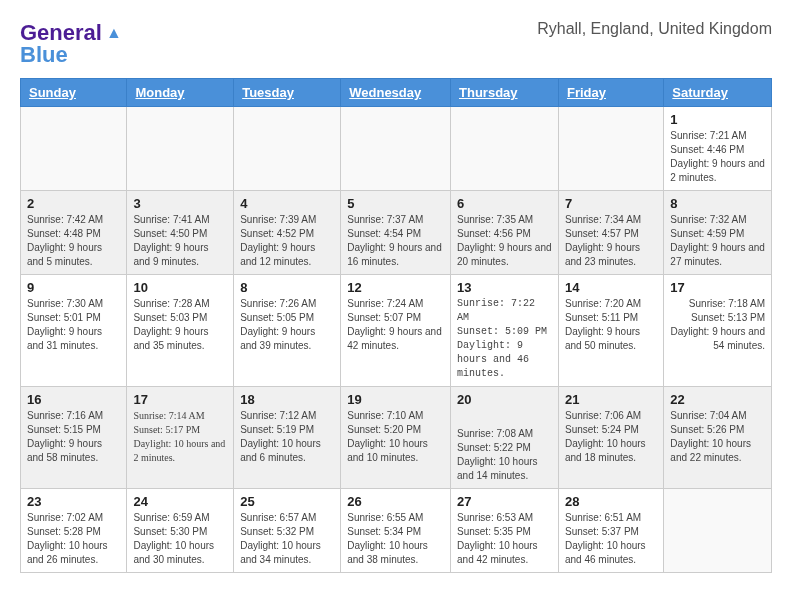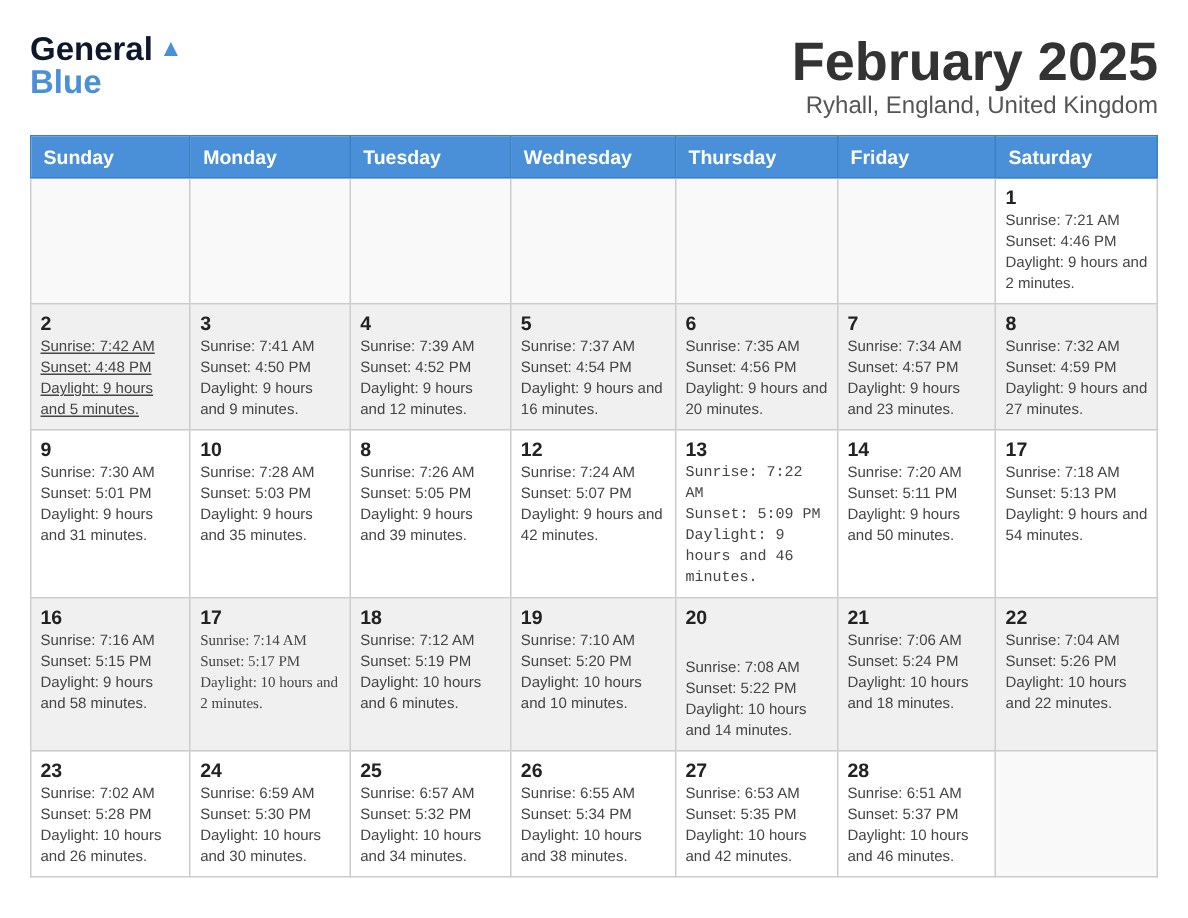--- a/index.html
+++ b/index.html
@@ -39,20 +39,21 @@
       border: 1px solid #ccc;
     }
     .calendar th {
       background: #4a90d9;
       color: #fff;
       font-size: 13px;
       font-weight: bold;
       padding: 6px 8px;
       text-align: left;
       border: 1px solid #3a80c9;
+      text-decoration: underline;
     }
     .calendar td {
       vertical-align: top;
       border: 1px solid #ccc;
       padding: 5px 6px;
       width: 113px;
       min-height: 80px;
       font-size: 10.5px;
       color: #333;
     }
@@ -74,28 +75,27 @@
       background: #f0f0f0;
     }
   </style>
 </head>
 <body>
 
 <div class="header-section">
   <div class="logo">
     <div style="display:flex;align-items:center;gap:2px;">
       <div style="font-size:22px;font-weight:bold;color:#333;">
-        <span style="color:#0f172a;">General</span>
+        <span style="color:#4c1d95;">General</span>
       </div>
       <div style="color:#4a90d9;font-size:16px;margin-left:2px;">▲</div>
     </div>
     <div style="font-size:22px;font-weight:bold;color:#4a90d9;margin-top:-4px;">Blue</div>
   </div>
   <div class="title-section">
-    <div class="calendar-title">February 2025</div>
     <div class="calendar-subtitle">Ryhall, England, United Kingdom</div>
   </div>
 </div>
 
 <table class="calendar">
   <thead>
     <tr>
     <th>Sunday</th>
         <th>Monday</th>
         <th>Tuesday</th>
@@ -116,21 +116,21 @@
         <td>
           <div class="day-number">1</div>
           <div class="day-info" style="white-space: pre-line;">Sunrise: 7:21 AM
 Sunset: 4:46 PM
 Daylight: 9 hours and 2 minutes.</div>
         </td>
       </tr>
       <tr class="row-shade">
         <td>
           <div class="day-number">2</div>
-          <div class="day-info" style="white-space: pre-line; text-decoration: underline;">Sunrise: 7:42 AM
+          <div class="day-info" style="white-space: pre-line;">Sunrise: 7:42 AM
 Sunset: 4:48 PM
 Daylight: 9 hours and 5 minutes.</div>
         </td>
         <td>
           <div class="day-number">3</div>
           <div class="day-info" style="white-space: pre-line;">Sunrise: 7:41 AM
 Sunset: 4:50 PM
 Daylight: 9 hours and 9 minutes.</div>
         </td>
         <td>
@@ -196,21 +196,21 @@
 Daylight: 9 hours and 46 minutes.</div>
         </td>
         <td>
           <div class="day-number">14</div>
           <div class="day-info" style="white-space: pre-line;">Sunrise: 7:20 AM
 Sunset: 5:11 PM
 Daylight: 9 hours and 50 minutes.</div>
         </td>
         <td>
           <div class="day-number">17</div>
-          <div class="day-info" style="white-space: pre-line;">Sunrise: 7:18 AM
+          <div class="day-info" style="white-space: pre-line; text-align: right;">Sunrise: 7:18 AM
 Sunset: 5:13 PM
 Daylight: 9 hours and 54 minutes.</div>
         </td>
       </tr>
       <tr class="row-shade">
         <td>
           <div class="day-number">16</div>
           <div class="day-info" style="white-space: pre-line;">Sunrise: 7:16 AM
 Sunset: 5:15 PM
 Daylight: 9 hours and 58 minutes.</div>

